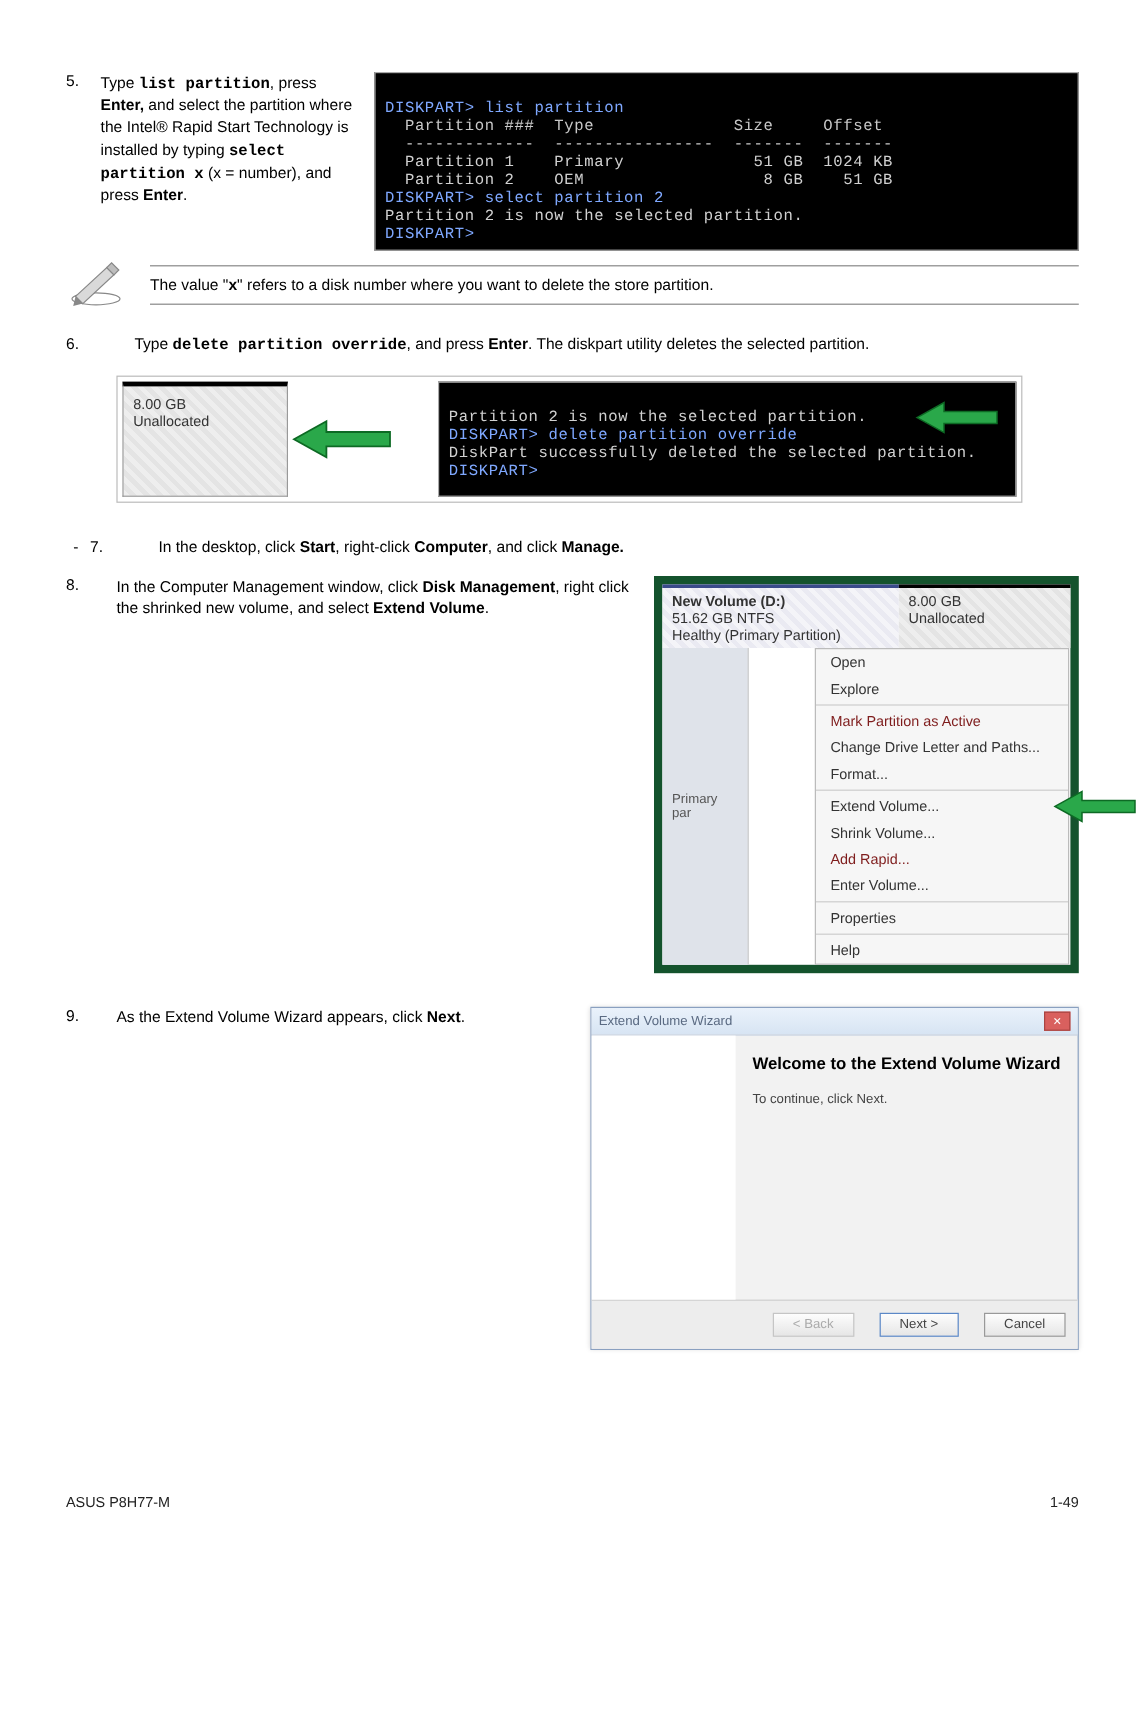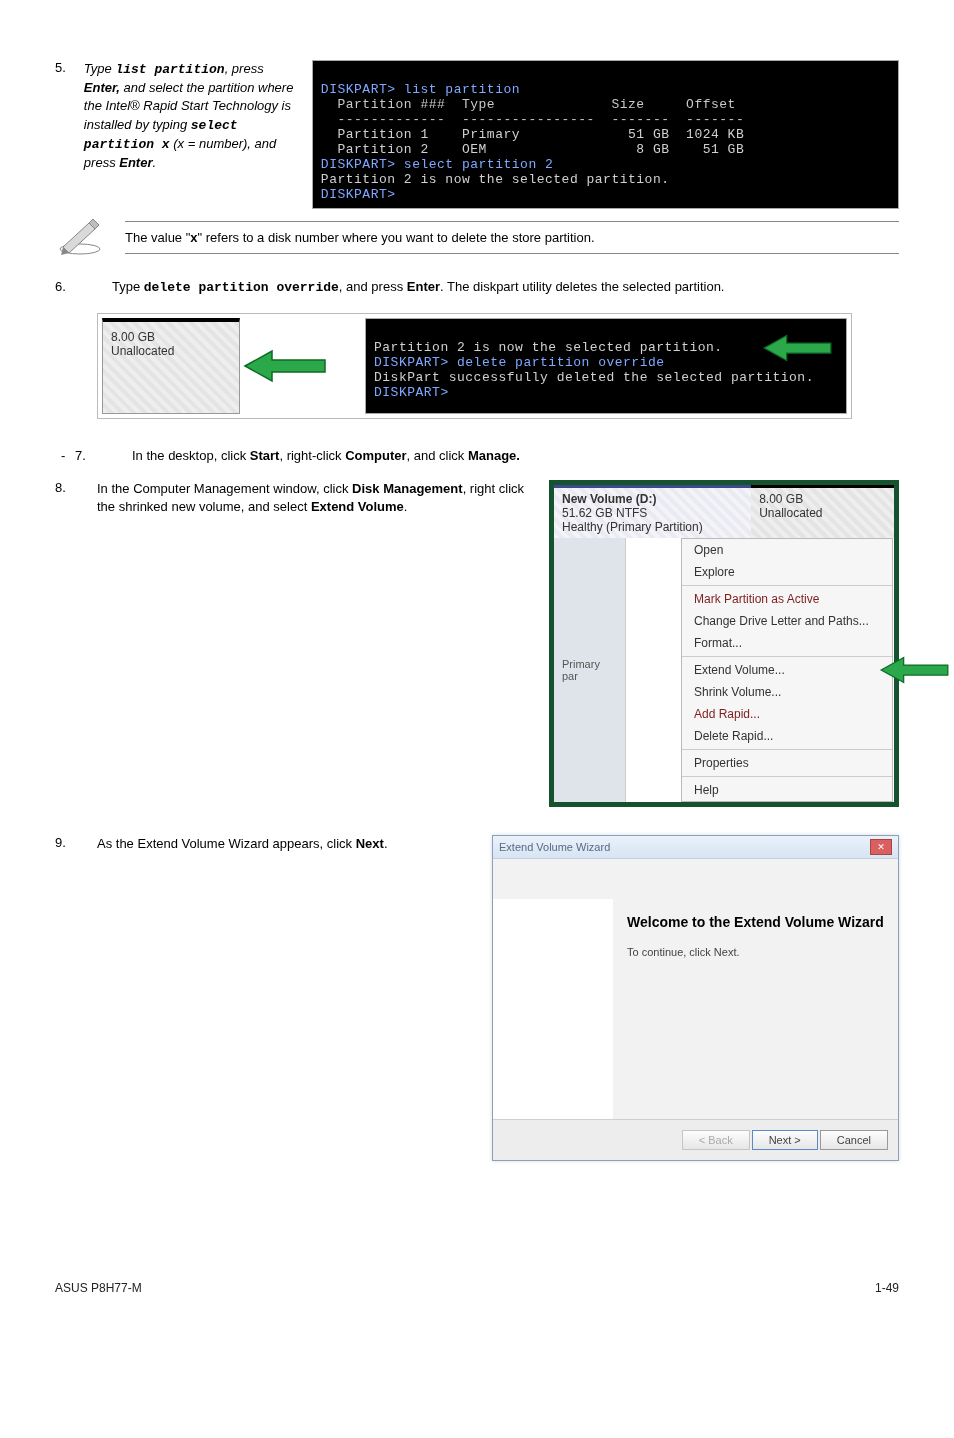--- a/index.html
+++ b/index.html
@@ -23,21 +23,21 @@
     flex-shrink: 0;
   }
   li.step .body {
     flex: 1;
     margin-left: 15px;
   }
   .step5-row {
     display: flex;
     gap: 18px;
   }
-  .step5-text { width: 210px; line-height: 1.4; font-style: italic; }
+  .step5-text { width: 210px; line-height: 1.4; }
   code.mono { font-family: "Courier New", monospace; font-weight: bold; }
   b { font-weight: bold; }
 
   
   .term {
     background: #000;
     color: #D0D0D0;
     font-family: "Courier New", monospace;
     font-size: 13px;
     padding: 6px 8px;
@@ -66,21 +66,21 @@
     border:1px solid #999;
     border-top:4px solid #000;
     padding:8px; font-size:12px; color:#333;
   }
   .arrow-left { width:90px; height:36px; }
   .term2 { flex:1; }
 
   
   .step8-row { display:flex; }
   .step8-text { flex:1; padding-right:20px; line-height:1.4; }
-  .ctxmenu-box { width:340px; border:5px solid #14532d; font-size:12px; }
+  .ctxmenu-box { width:340px; border:7px solid #14532d; font-size:12px; }
   .volbox-row { display:flex; }
   .volbox {
     flex:1;
     background: repeating-linear-gradient(45deg,#f4f4f8,#f4f4f8 4px,#eaeaf2 4px,#eaeaf2 8px);
     border-top:3px solid #3a4a8a;
     padding:4px 8px; color:#333;
   }
   .volbox.dark { background: repeating-linear-gradient(45deg,#eee,#eee 4px,#e4e4e4 4px,#e4e4e4 8px); border-top:3px solid #000;}
   .ctxmenu { background:#f6f6f6; border:1px solid #bbb; margin:0 0 0 55px; width:210px; }
   .ctxmenu .item { padding:4px 12px; color:#333; }
@@ -92,25 +92,25 @@
 
   
   .step9-row { display:flex; }
   .step9-text { flex:1; padding-right:20px; line-height:1.4;}
   .wizard {
     width:405px; border:1px solid #8aa0c0; background:#f2f2f2; font-size:11px;
     box-shadow:0 0 4px rgba(0,0,0,.15);
   }
   .wizard .titlebar { background:linear-gradient(#eaf2fb,#d7e4f3); padding:3px 6px; display:flex; justify-content:space-between; align-items:center; color:#5a6a82; border-bottom:1px solid #c3d0e0;}
   .wizard .closebox { background:#d9605e; color:#fff; width:20px; height:14px; display:flex;align-items:center;justify-content:center; font-size:9px; border:1px solid #a84442;}
-  .wizard .content { display:flex;margin-top:40px; }
+  .wizard .content { display:flex; }
   .wizard .side { width:120px; background:#fff; min-height:220px;}
   .wizard .main { flex:1; padding:12px 12px 12px 14px; color:#444; line-height:1.3;}
   .wizard .main h4 { margin:2px 0 10px 0; font-size:14px; font-weight:bold; color:#000;}
-  .wizard .btns { display:flex; justify-content:flex-end; gap:2px; padding:10px; border-top:1px solid #cfcfcf; background:#ededed;}
+  .wizard .btns { display:flex; justify-content:flex-end; gap:21px; padding:10px; border-top:1px solid #cfcfcf; background:#ededed;}
   .wizard .btn { border:1px solid #999; background:linear-gradient(#fdfdfd,#e6e6e6); padding:3px 16px; font-size:11px; color:#444; }
   .wizard .btn.disabled { color:#aaa; border-color:#c5c5c5;}
   .wizard .btn.primary { border-color:#5b88c7;}
 
   .footer {
     display:flex; justify-content:space-between;
     border-top: 0px;
     margin-top:120px;
     font-size:12px; color:#222;
   }
@@ -218,21 +218,21 @@
           <div class="item">Format...</div>
           <div class="sep"></div>
           <div class="item extend-row">
             <span>Extend Volume...</span>
             <svg class="arrow-left-sm" viewBox="0 0 90 36">
               <path d="M5 18 L32 3 L32 12 L85 12 L85 24 L32 24 L32 33 Z" fill="#2aa84a" stroke="#0d6a24" stroke-width="1.5"></path>
             </svg>
           </div>
           <div class="item">Shrink Volume...</div>
           <div class="item disabled">Add Rapid...</div>
-          <div class="item">Delete Rapid...</div>
+          <div class="item">Enter Volume...</div>
           <div class="sep"></div>
           <div class="item">Properties</div>
           <div class="sep"></div>
           <div class="item">Help</div>
         </div>
       </div>
     </div>
   </div>
 
   <div style="height:28px;"></div>

